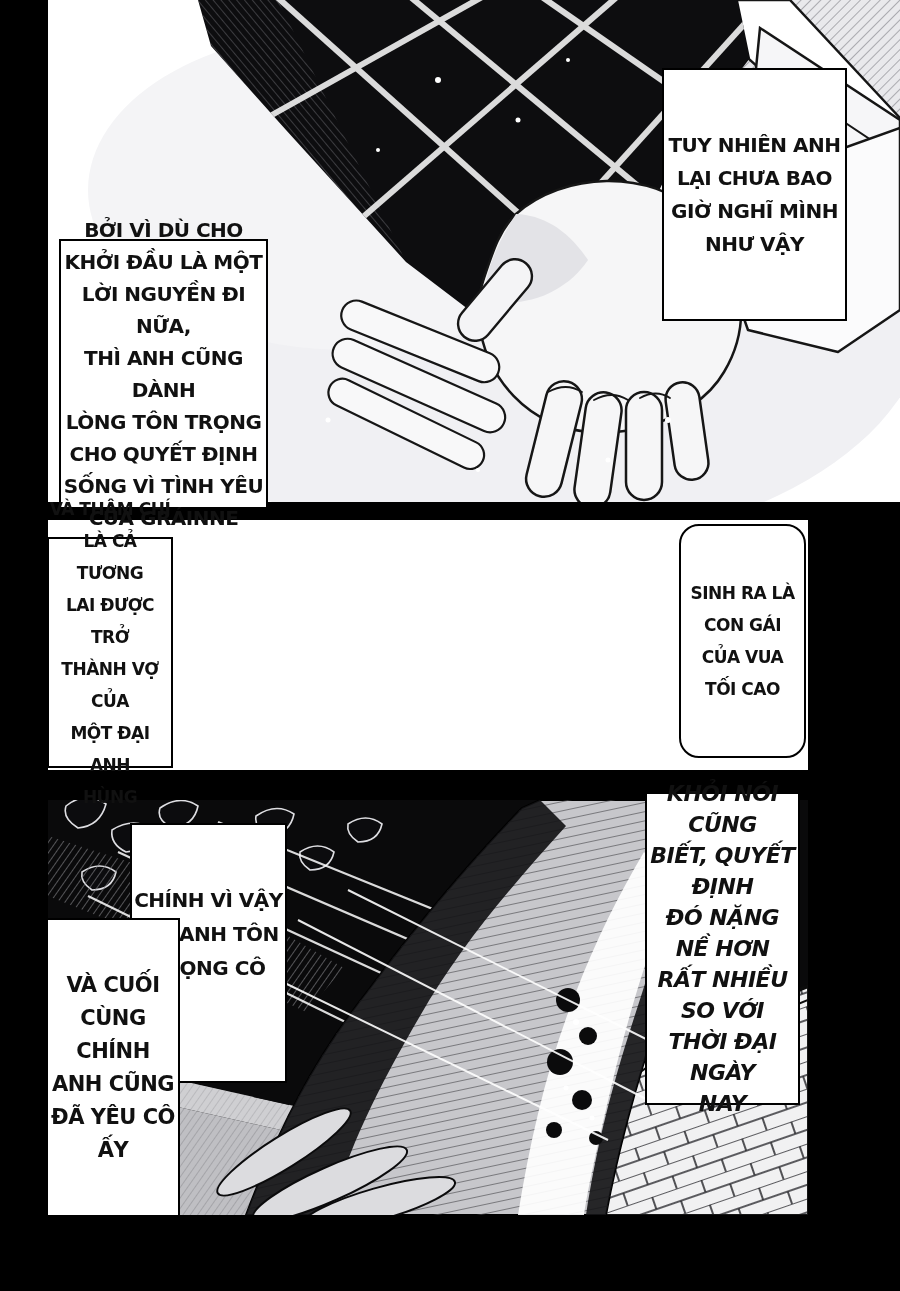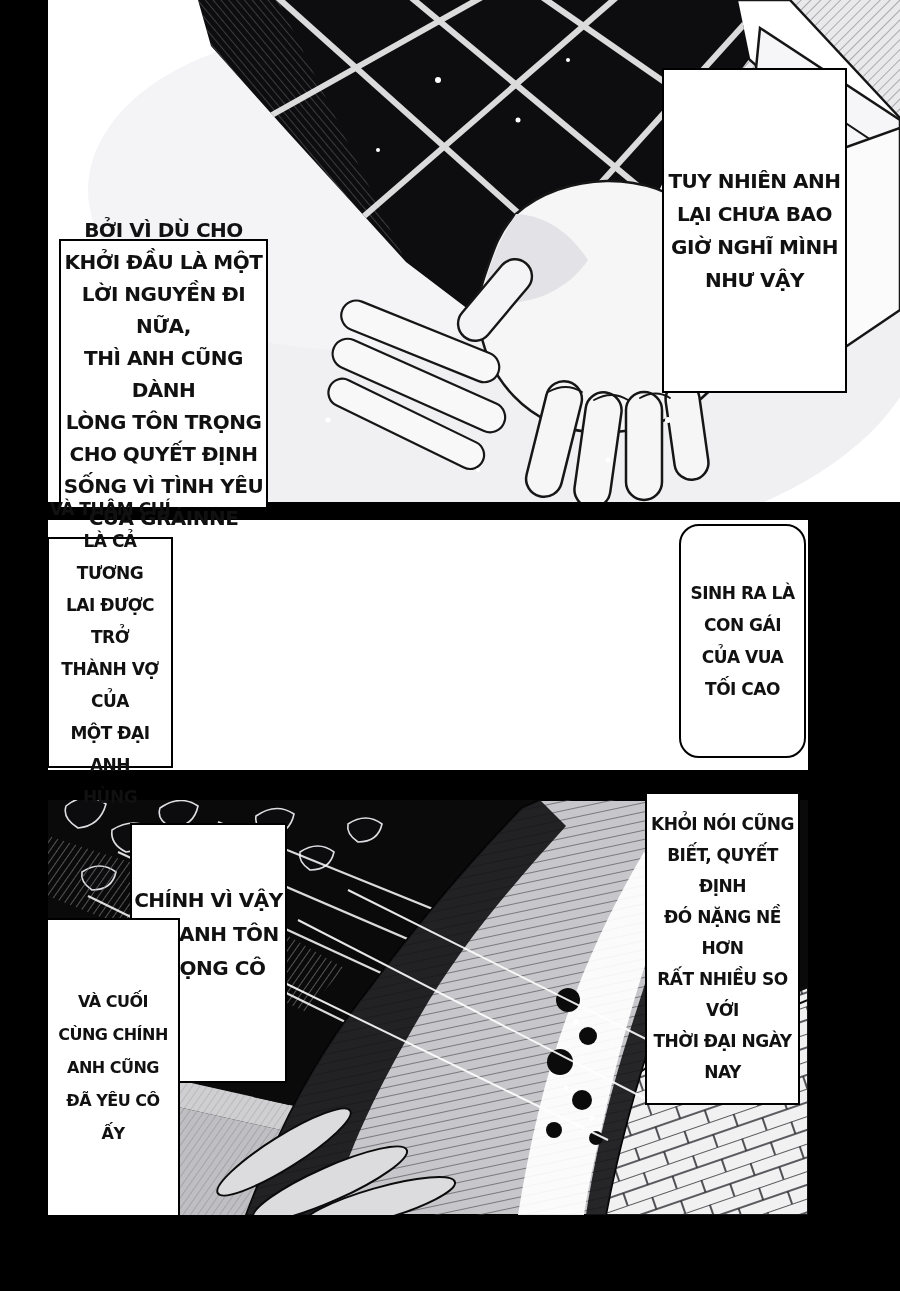--- a/index.html
+++ b/index.html
@@ -15,34 +15,34 @@
   .art{position:absolute;left:0;top:0;display:block;}
   .tbox{
     position:absolute;background:#fff;border:2px solid #000;
     display:flex;align-items:center;justify-content:center;
     text-align:center;box-sizing:border-box;z-index:5;
   }
   .ttext{white-space:pre-line;letter-spacing:-0.5px;width:100%;}
   
   .box-top-left{left:11px;top:239px;width:209px;height:270px;}
   .box-top-left .ttext{font-size:20px;line-height:32px;}
-  .box-top-right{left:614px;top:68px;width:185px;height:325px;}
+  .box-top-right{left:614px;top:68px;width:185px;height:253px;}
   .box-top-right .ttext{font-size:20px;line-height:33px;}
   
   .box-mid-left{left:-1px;top:17px;width:126px;height:231px;}
   .box-mid-center{left:319px;top:4px;width:125px;height:209px;}
   .box-mid-right{left:631px;top:4px;width:127px;height:234px;border-radius:20px;}
   .panel-middle .ttext{font-size:17px;line-height:32px;}
   
   .box-respect{left:82px;top:23px;width:157px;height:260px;align-items:flex-start;padding-top:58px;}
   .box-respect .ttext{font-size:20px;line-height:34px;}
   .box-love{left:0;top:118px;width:132px;height:297px;border-left:none;border-bottom:none;}
-  .box-love .ttext{font-size:16px;line-height:33px;}
+  .box-love .ttext{font-size:21px;line-height:33px;}
   .box-heavy{left:597px;top:-8px;width:155px;height:313px;}
-  .box-heavy .ttext{font-size:17px;line-height:31px;}
+  .box-heavy .ttext{font-size:22px;line-height:31px;font-style:italic;}
 </style>
 </head>
 <body>
 
 <div class="page">
 
   <section class="panel panel-top">
     <svg class="art" width="852" height="502" viewBox="0 0 852 502">
       <defs>
         <pattern id="xh" width="7" height="7" patternUnits="userSpaceOnUse" patternTransform="rotate(45)">

